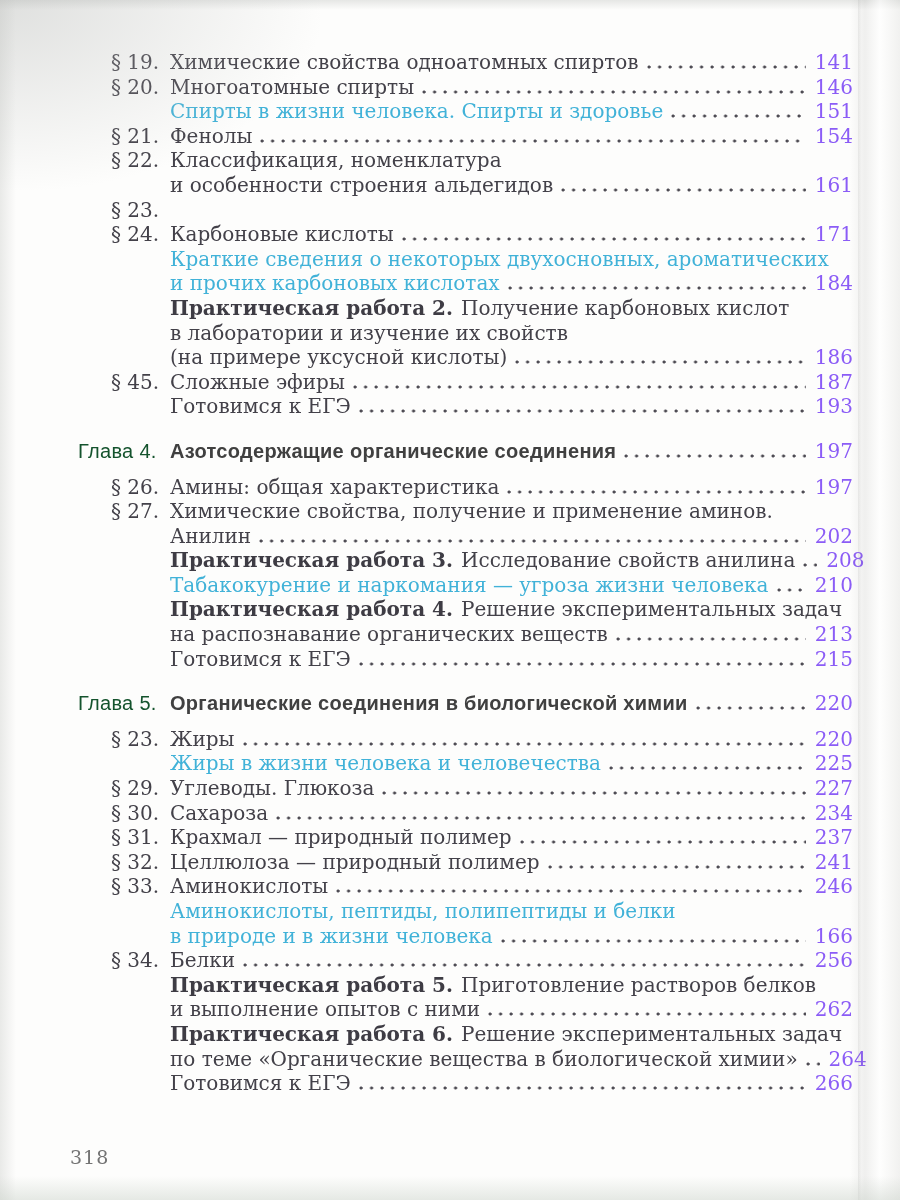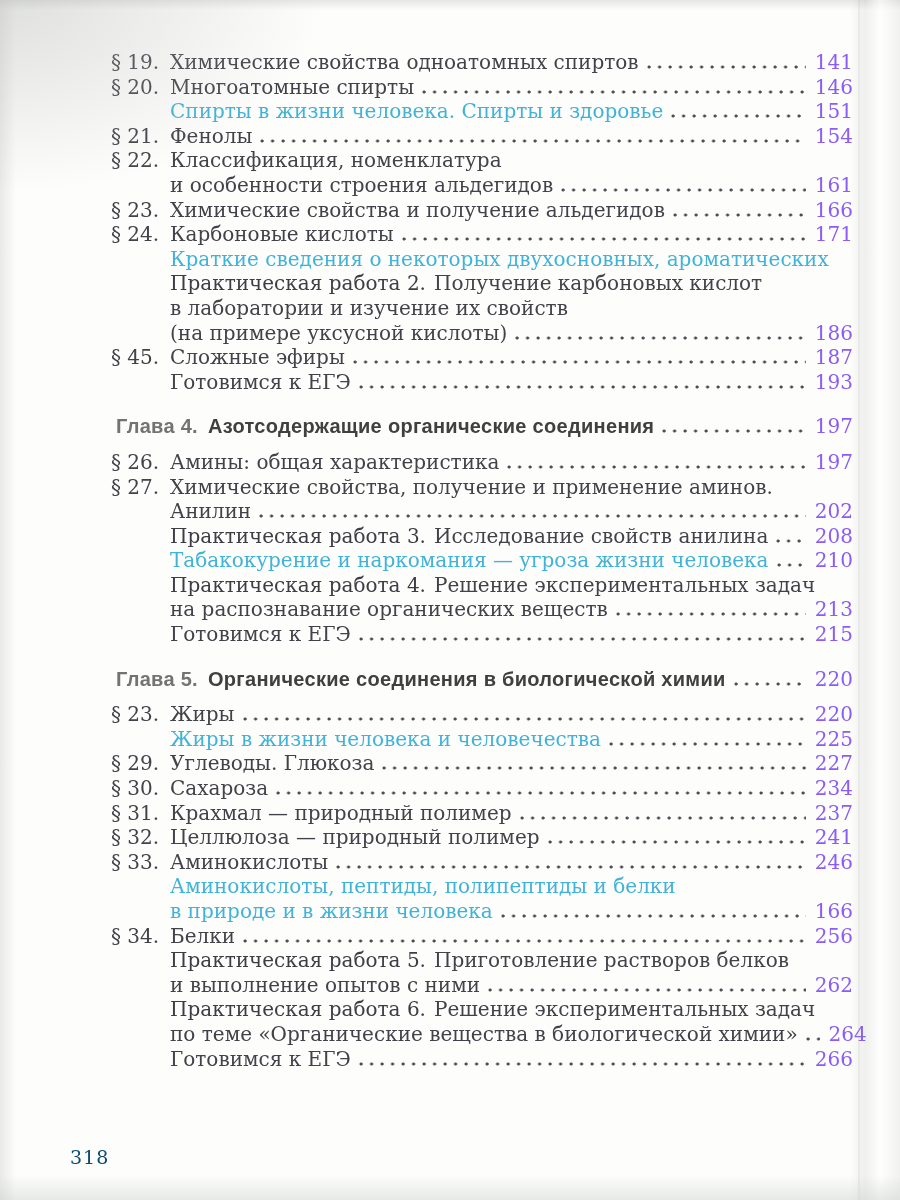--- a/index.html
+++ b/index.html
@@ -37,45 +37,45 @@
     color: #434149;
   }
   .entry { display: flex; }
   .label {
     flex: 0 0 92px; width: 92px; box-sizing: border-box;
     padding-left: 33px; white-space: nowrap;
   }
   .body { flex: 1; min-width: 0; }
   .line { display: flex; align-items: baseline; }
   .t { white-space: nowrap; }
-  .bold-lead { font-weight: 400; margin-right: 8px; white-space: nowrap; color: #3e3c44; }
+  .bold-lead { font-weight: 700; margin-right: 8px; white-space: nowrap; color: #3e3c44; }
   .leader {
     flex: 1; height: 4px; margin: 0 5px 0 8px; margin-bottom: -1px;
     background-image: radial-gradient(circle at 2px 2px, #4c4a52 1.35px, rgba(0,0,0,0) 1.75px);
     background-size: 10.5px 4px; background-repeat: repeat-x;
     min-width: 14px;
   }
   .pagenum { min-width: 42px; text-align: right; white-space: nowrap; color: #8b5cf6; }
 
   .entry.subtopic .t { color: #41b2d8; }
 
   .entry.chapter { margin: 20px 0 11px 0; }
   .entry.chapter .label {
     padding-left: 0;
-    font-family: "Liberation Sans", sans-serif; font-weight: 700;
-    color: #737373; letter-spacing: 0.3px; margin-left: 38px;
+    font-family: "Liberation Sans", sans-serif; font-weight: 400;
+    color: #14532d; letter-spacing: 0.3px;
   }
   .entry.chapter .t {
     font-family: "Liberation Sans", sans-serif; font-weight: 700;
     color: #404040; letter-spacing: 0.3px;
   }
 
   .footer-num {
     position: absolute; left: 70px; top: 1146px;
-    font-size: 19px; color: #0c4a6e; letter-spacing: 1px;
+    font-size: 19px; color: #737373; letter-spacing: 1px;
   }
 </style>
 </head>
 <body>
 
 <div class="page">
   <div class="toc" id="toc">
       <div class="entry section">
         <span class="label">§ 19.</span>
         <div class="body">
@@ -124,43 +124,41 @@
           </div>
           <div class="line">
             <span class="t">и особенности строения альдегидов</span>
             <span class="leader"></span>
             <span class="pagenum">161</span>
           </div>
         </div>
       </div>
       <div class="entry section">
         <span class="label">§ 23.</span>
-        <div class="body">
-          <div class="line">
-            <span class="t">Химические свойства и получение альдегидов</span>
-            <span class="leader"></span>
-            <span class="pagenum">166</span>
-          </div>
-        </div>
       </div>
       <div class="entry section">
         <span class="label">§ 24.</span>
         <div class="body">
           <div class="line">
             <span class="t">Карбоновые кислоты</span>
             <span class="leader"></span>
             <span class="pagenum">171</span>
           </div>
         </div>
       </div>
       <div class="entry subtopic">
         <span class="label"></span>
         <div class="body">
           <div class="line">
             <span class="t">Краткие сведения о некоторых двухосновных, ароматических</span>
+          </div>
+          <div class="line">
+            <span class="t">и прочих карбоновых кислотах</span>
+            <span class="leader"></span>
+            <span class="pagenum">184</span>
           </div>
         </div>
       </div>
       <div class="entry practical">
         <span class="label"></span>
         <div class="body">
           <div class="line">
             <span class="bold-lead">Практическая работа 2.</span>
             <span class="t">Получение карбоновых кислот</span>
           </div>

